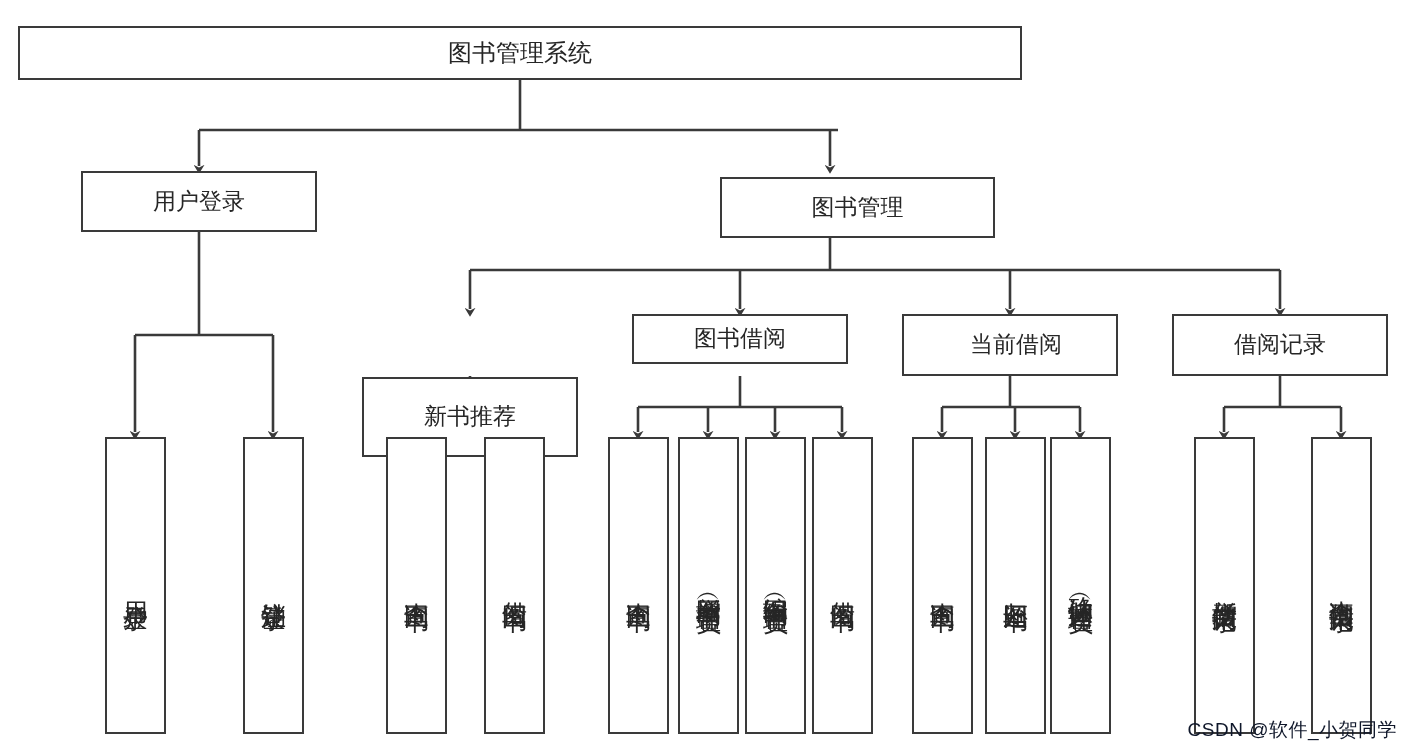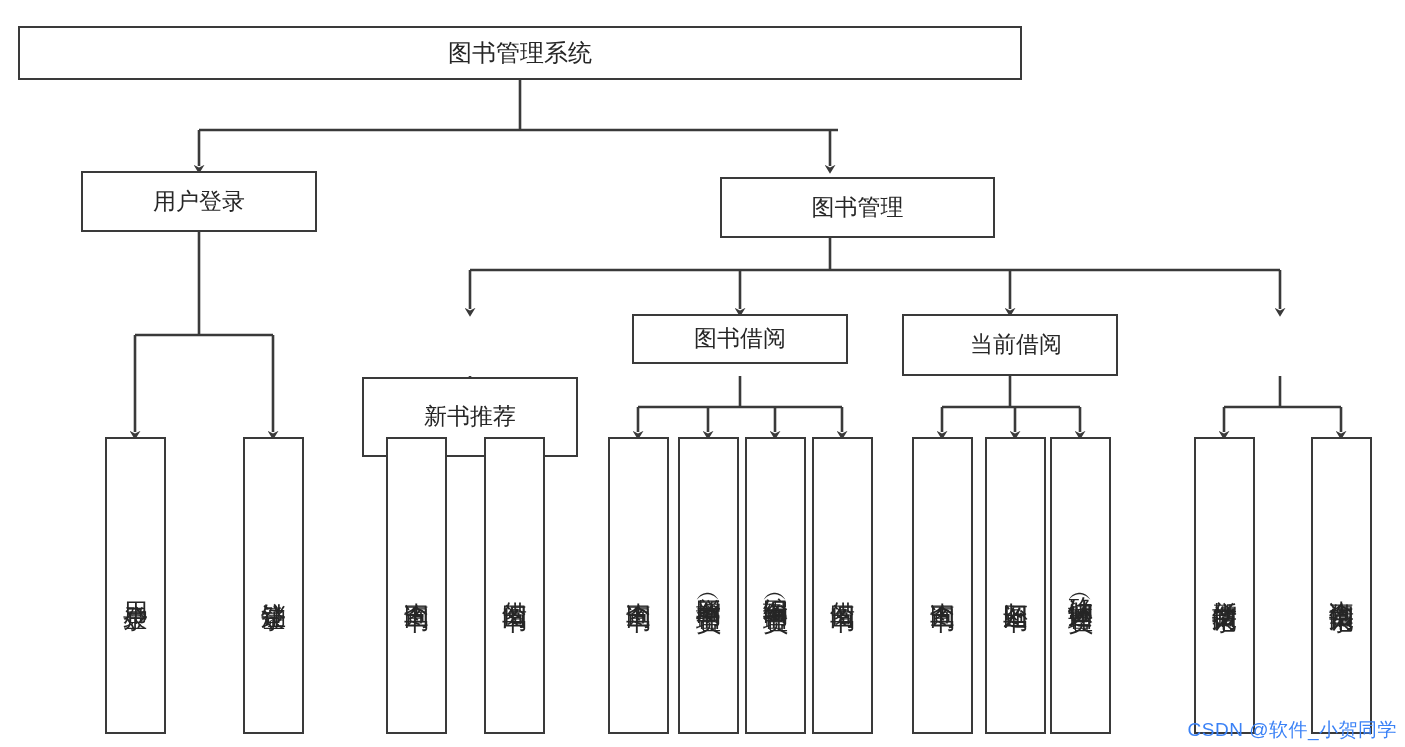--- a/index.html
+++ b/index.html
@@ -63,21 +63,21 @@
     font-size: 25px;
     line-height: 1.0;
     letter-spacing: 2px;
     white-space: nowrap;
   }
   .watermark {
     position: absolute;
     right: 8px;
     bottom: 4px;
     font-size: 19px;
-    color: #3b82f6;
+    color: #0f172a;
     letter-spacing: 0.5px;
     white-space: nowrap;
     z-index: 3;
     font-family: "Liberation Sans", "DejaVu Sans", sans-serif;
   }
 </style>
 </head>
 <body>
 
 <div id="canvas">
@@ -145,20 +145,23 @@
 
   <div class="node horiz" style="left: 362px; top: 329px; width: 216px; height: 80px; margin-top: 48px;">
     <span class="label">新书推荐</span>
   </div>
   <div class="node horiz" style="left: 632px; top: 314px; width: 216px; height: 50px;">
     <span class="label">图书借阅</span>
   </div>
   <div class="node horiz" style="left: 902px; top: 314px; width: 216px; height: 62px; padding-left: 12px;">
     <span class="label">当前借阅</span>
   </div>
+  <div class="node horiz" style="left: 1172px; top: 314px; width: 216px; height: 62px;">
+    <span class="label">借阅记录</span>
+  </div>
 
   <div class="node vert" style="left: 105px; top: 437px; width: 61px; height: 297px;">
     <span class="label">用户登录</span>
   </div>
   <div class="node vert" style="left: 243px; top: 437px; width: 61px; height: 297px;">
     <span class="label">注销登录</span>
   </div>
   <div class="node vert" style="left: 386px; top: 437px; width: 61px; height: 297px;">
     <span class="label">查询图书</span>
   </div>

